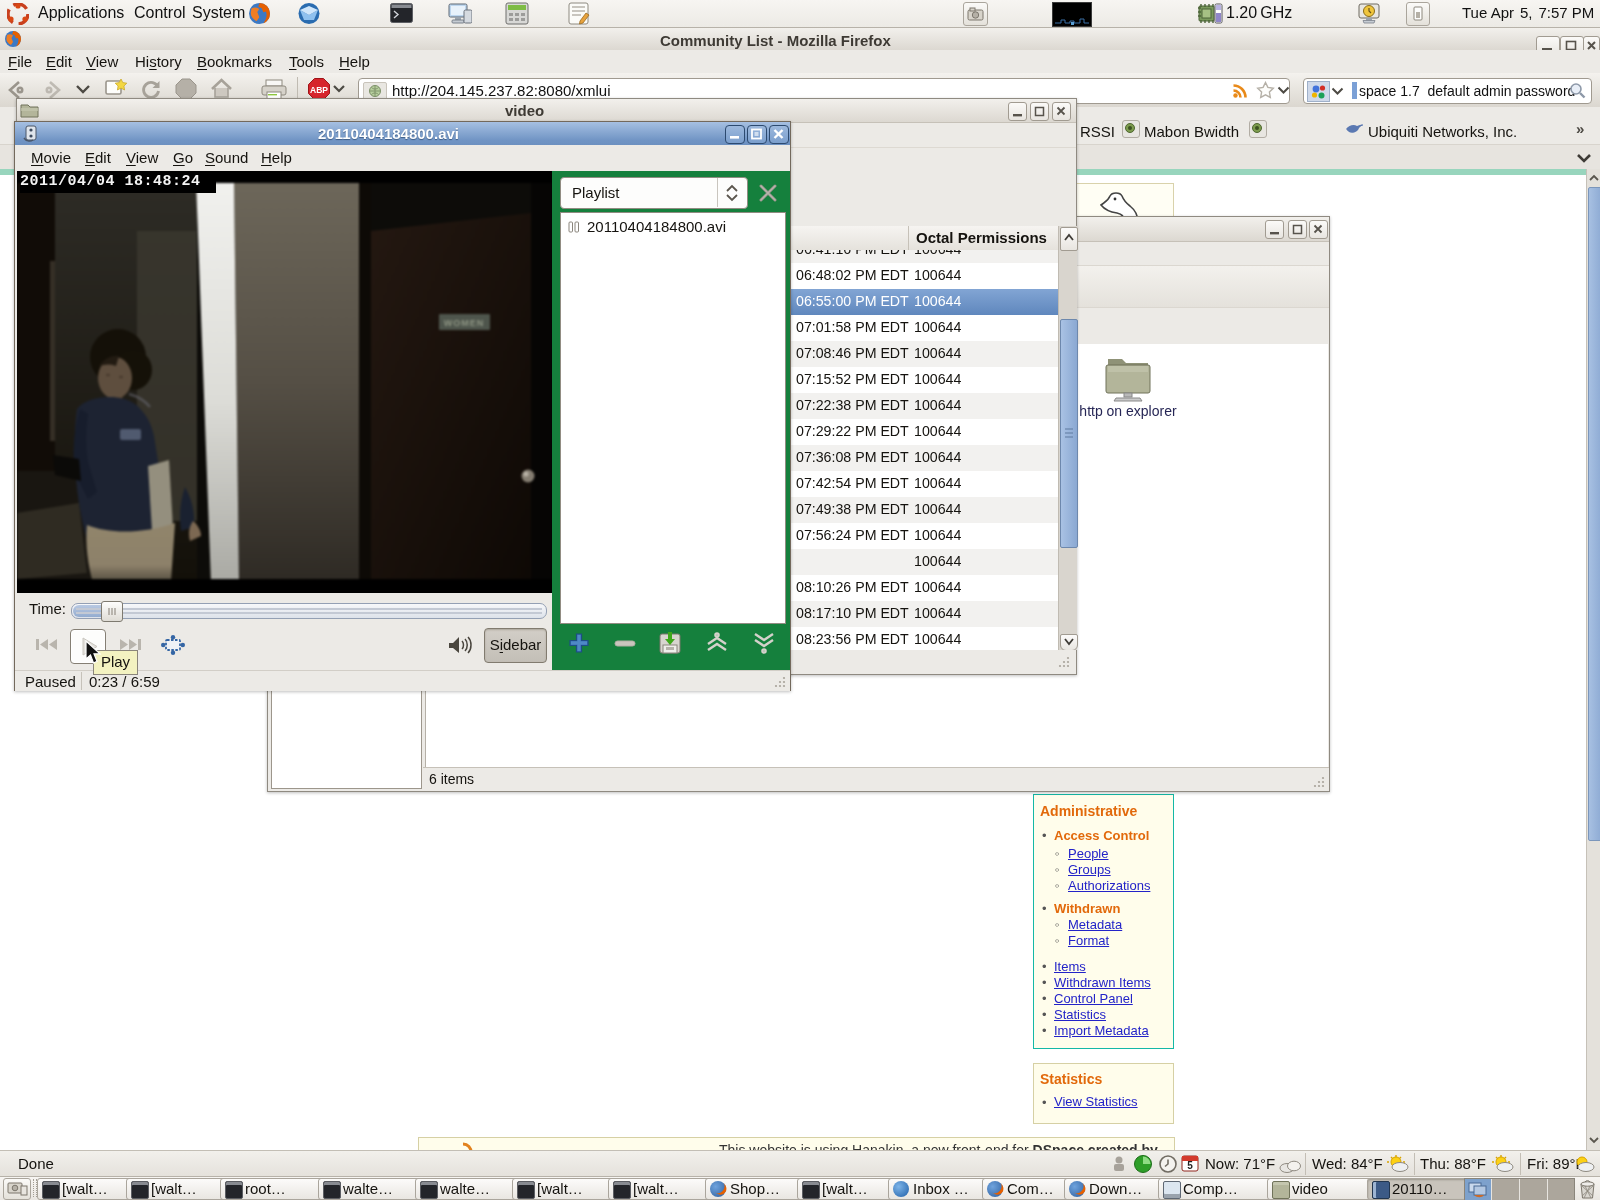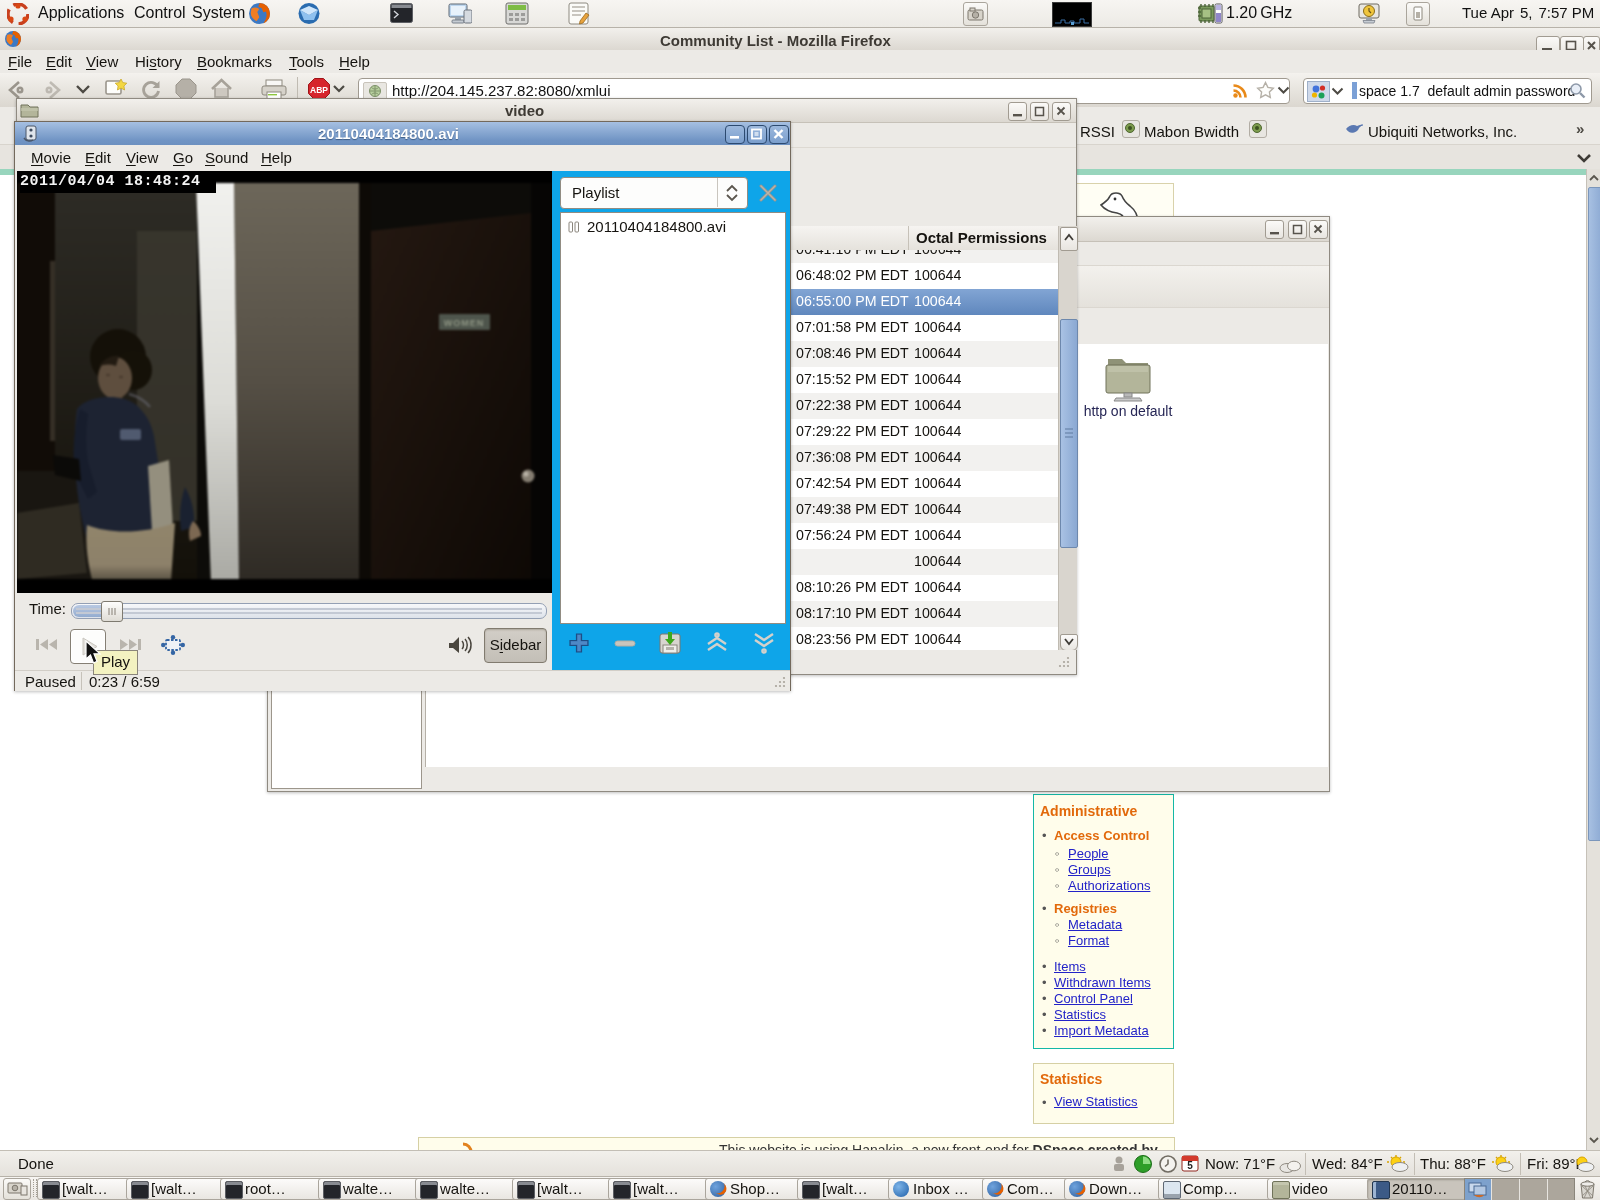--- a/index.html
+++ b/index.html
@@ -198,21 +198,21 @@
       <div class="abs" style="left:6px;top:8px;color:#e2690b;font-weight:bold;font-size:14px;">Administrative</div>
       <div class="abs" style="left:8px;top:33px;color:#555;">•</div>
       <div class="abs" style="left:20px;top:33px;color:#e2690b;font-weight:bold;">Access Control</div>
       <div class="abs" style="left:21px;top:51px;color:#555;">◦</div>
         <a class="abs" style="left:34px;top:51px;color:#2323c8;">People</a>
       <div class="abs" style="left:21px;top:67px;color:#555;">◦</div>
         <a class="abs" style="left:34px;top:67px;color:#2323c8;">Groups</a>
       <div class="abs" style="left:21px;top:83px;color:#555;">◦</div>
         <a class="abs" style="left:34px;top:83px;color:#2323c8;">Authorizations</a>
       <div class="abs" style="left:8px;top:106px;color:#555;">•</div>
-      <div class="abs" style="left:20px;top:106px;color:#e2690b;font-weight:bold;">Registries</div>
+      <div class="abs" style="left:20px;top:106px;color:#e2690b;font-weight:bold;">Withdrawn</div>
       <div class="abs" style="left:21px;top:122px;color:#555;">◦</div>
         <a class="abs" style="left:34px;top:122px;color:#2323c8;">Metadata</a>
       <div class="abs" style="left:21px;top:138px;color:#555;">◦</div>
         <a class="abs" style="left:34px;top:138px;color:#2323c8;">Format</a>
       <div class="abs" style="left:8px;top:164px;color:#555;">•</div>
         <a class="abs" style="left:20px;top:164px;color:#2323c8;">Items</a>
       <div class="abs" style="left:8px;top:180px;color:#555;">•</div>
         <a class="abs" style="left:20px;top:180px;color:#2323c8;">Withdrawn Items</a>
       <div class="abs" style="left:8px;top:196px;color:#555;">•</div>
         <a class="abs" style="left:20px;top:196px;color:#2323c8;text-decoration:underline;">Control Panel</a>
@@ -323,22 +323,35 @@
 
   <div class="abs" style="left:3px;top:130px;width:149px;height:440px;background:#fff;border:1px solid #9c968c;"></div>
 
   <svg class="abs" style="left:836px;top:134px" width="48" height="52" viewBox="0 0 48 52">
     <path d="M4 8h14l4 4h22v6H4z" fill="#8f9277"></path>
     <path d="M4 14h40a2 2 0 0 1 2 2v24a2 2 0 0 1-2 2H4a2 2 0 0 1-2-2V16a2 2 0 0 1 2-2z" fill="#b3b59a" stroke="#70735a"></path>
     <path d="M4 15h40v6H4z" fill="#c4c6ae" opacity=".7"></path>
     <rect x="20" y="42" width="8" height="4" fill="#b9b9b9" stroke="#888"></rect>
     <path d="M12 47h24l2 3H10z" fill="#c9c9c9" stroke="#8a8a8a"></path>
   </svg>
-  <div class="abs" style="left:784px;top:186px;width:152px;text-align:center;font-size:14px;color:#262655;">http on default</div>
-
+  <div class="abs" style="left:784px;top:186px;width:152px;text-align:center;font-size:14px;color:#262655;">http on explorer</div>
+
+  <div class="abs" style="left:155px;top:550px;width:906px;height:23px;background:#eceae6;border-top:1px solid #c6c1b8;">
+    <div class="abs" style="left:6px;top:3px;font-size:14px;color:#15130f;">6 items</div>
+    <svg class="abs" style="left:889px;top:8px" width="13" height="13">
+        <g fill="#a9a49b">
+          <circle cx="11" cy="2" r="1.1"></circle>
+          <circle cx="7" cy="6" r="1.1"></circle>
+          <circle cx="11" cy="6" r="1.1"></circle>
+          <circle cx="3" cy="10" r="1.1"></circle>
+          <circle cx="7" cy="10" r="1.1"></circle>
+          <circle cx="11" cy="10" r="1.1"></circle>
+        </g>
+      </svg>
+  </div>
 </div>
 
 <div id="vnau" class="win" style="left:16px;top:98px;width:1059px;height:575px;">
 
   <div class="abs" style="left:0;top:0;width:1059px;height:23px;background:linear-gradient(#f2f0ec,#dcd8d1);border-bottom:1px solid #c6c1b8;">
     <svg class="abs" style="left:3px;top:3px" width="19" height="16">
         <path d="M1 3h7l2 2h8v10H1z" fill="#b3b59a" stroke="#70735a"></path>
         <path d="M1 6h17v3H1z" fill="#c4c6ae" opacity=".7"></path>
       </svg>
     <div class="abs ttl" style="left:488px;top:3px;">video</div>
@@ -599,21 +612,21 @@
       <div class="abs" style="left:4px;top:4px;width:466px;height:2px;background:#c3c9d4;"></div>
       <div class="abs" style="left:4px;top:8px;width:466px;height:2px;background:#c3c9d4;"></div>
       <div class="abs" style="left:29px;top:-3px;width:20px;height:19px;background:linear-gradient(#fdfdfc,#dfdcd5);border:1px solid #7e7a70;border-radius:3px;"><svg width="20" height="19">
             <path d="M7 6v7M10 6v7M13 6v7" stroke="#9d9890" stroke-width="1.3"></path>
           </svg></div>
     </div>
   </div>
 
   <div class="abs" style="left:538px;top:270px;width:4px;height:60px;background:repeating-linear-gradient(#b8b4ac 0 2px,#eceae6 2px 4px);"></div>
 
-  <div class="abs" style="left:537px;top:49px;width:238px;height:499px;background:#0ea5e9;">
+  <div class="abs" style="left:537px;top:49px;width:238px;height:499px;background:#15803d;">
     <div class="abs" style="left:8px;top:6px;width:186px;height:30px;background:#fdfdfc;border:1px solid #918c82;border-radius:4px;font-size:15px;color:#15130f;">
       <span class="abs" style="left:11px;top:6px;">Playlist</span>
       <div class="abs" style="left:156px;top:0;width:1px;height:29px;background:#c9c5be;"></div>
       <svg class="abs" style="left:160px;top:4px" width="22" height="22">
           <path d="M6 9l5-5 5 5" fill="none" stroke="#5b564e" stroke-width="1.8"></path>
           <path d="M6 13l5 5 5-5" fill="none" stroke="#5b564e" stroke-width="1.8"></path>
         </svg>
     </div>
     <svg class="abs" style="left:206px;top:12px" width="20" height="20">
         <path d="M3 3l14 14M17 3L3 17" stroke="#97938b" stroke-width="3" stroke-linecap="round"></path>

